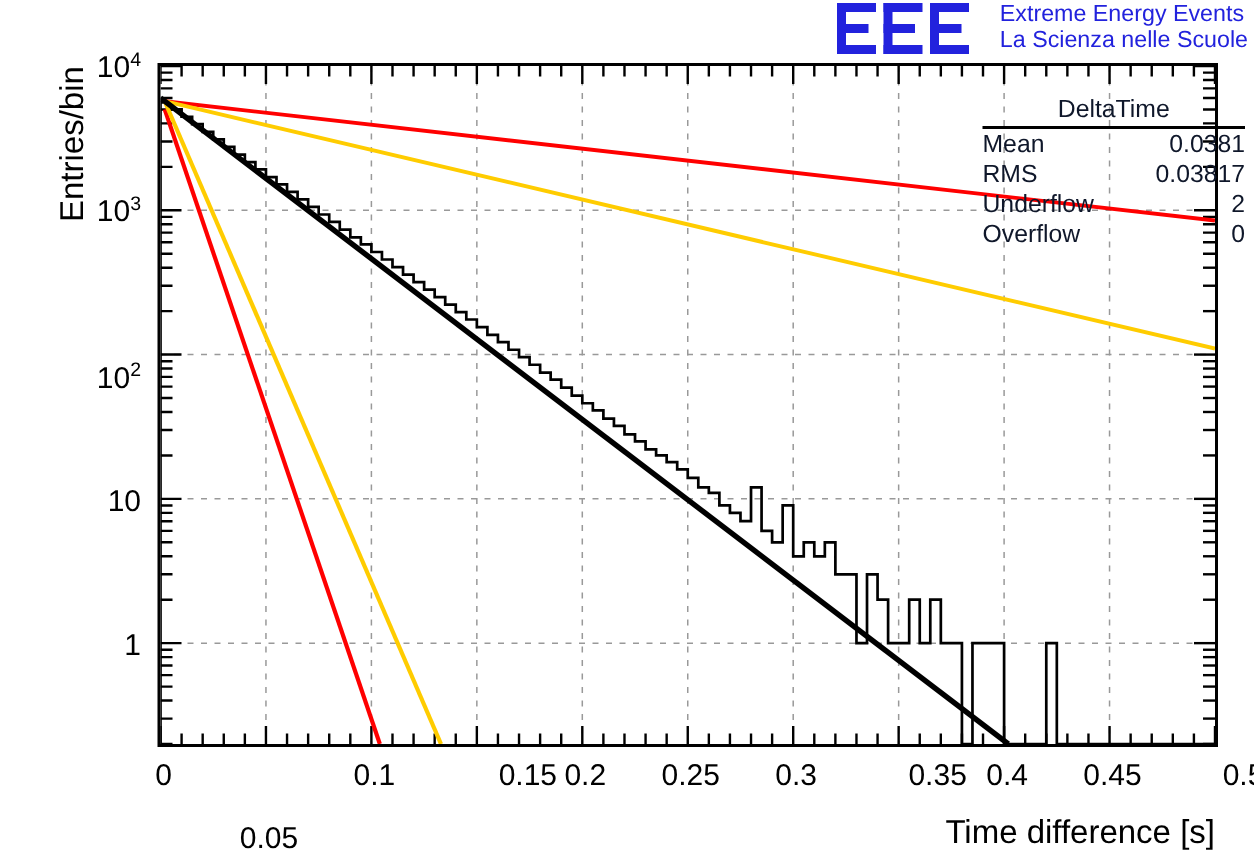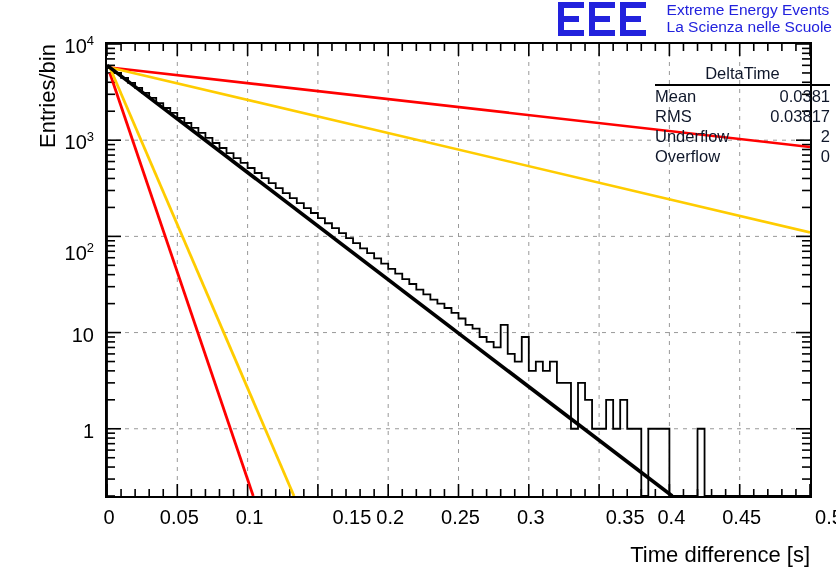--- a/index.html
+++ b/index.html
@@ -295,21 +295,21 @@
         <line x1="2.8120000000000003" y1="23.482713261462038" x2="703" y2="102.9805776863044" stroke="#ff0000" stroke-width="2.6" stroke-linecap="butt"></line>
         <line x1="2.8120000000000003" y1="23.482713261462038" x2="703" y2="188.4009698916086" stroke="#ffcc00" stroke-width="2.6" stroke-linecap="butt"></line>
         <line x1="2.8120000000000003" y1="28.95646448361316" x2="146.224" y2="452" stroke="#ff0000" stroke-width="2.8" stroke-linecap="butt"></line>
         <line x1="2.8120000000000003" y1="23.482713261462038" x2="186.99800000000002" y2="452" stroke="#ffcc00" stroke-width="2.8" stroke-linecap="butt"></line>
         <line x1="0" y1="21.339918053118595" x2="565.212" y2="452" stroke="#000000" stroke-width="3.6" stroke-linecap="butt"></line>
       </svg>
 
     <div class="ylabel">Entries/bin</div>
     <div class="xlabel">Time difference [s]</div>
   <div class="xtick" style="left: 2px;">0</div>
-      <div class="xtick" style="left: 72.3px;">0.05</div>
+      <div class="xtick" style="left: 72.3px; margin-top: 42px;">0.05</div>
       <div class="xtick" style="left: 142.6px;">0.1</div>
       <div class="xtick" style="left: 212.9px; margin-left: 32px;">0.15</div>
       <div class="xtick" style="left: 283.2px;">0.2</div>
       <div class="xtick" style="left: 353.5px;">0.25</div>
       <div class="xtick" style="left: 423.8px;">0.3</div>
       <div class="xtick" style="left: 494.1px; margin-left: 24px;">0.35</div>
       <div class="xtick" style="left: 564.4px; text-align: right;">0.4</div>
       <div class="xtick" style="left: 634.7px;">0.45</div>
       <div class="xtick" style="left: 705px; margin-left: 17px;">0.5</div>
       <div class="ytick" style="top: 386.765px;">1</div>

